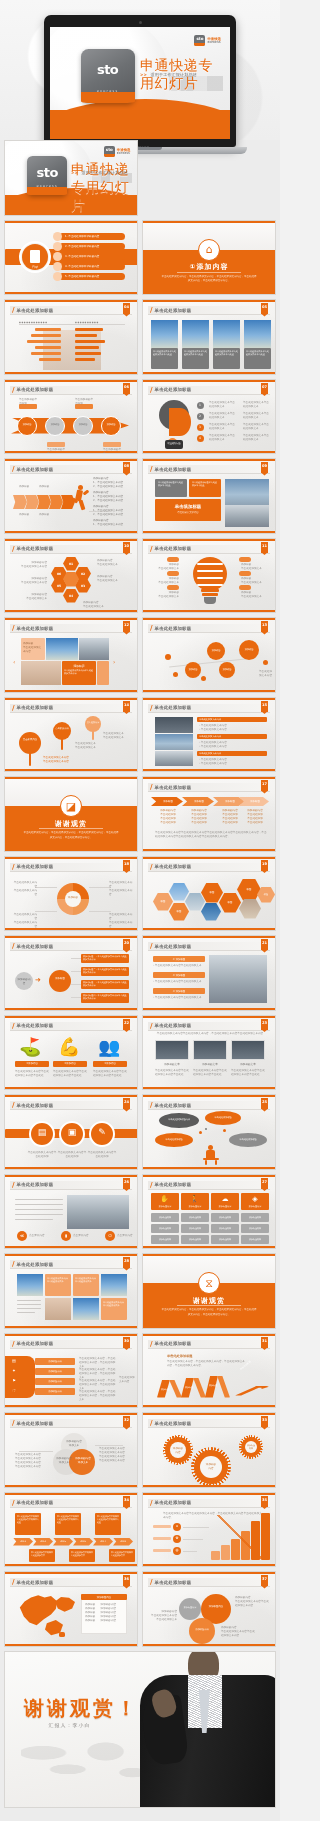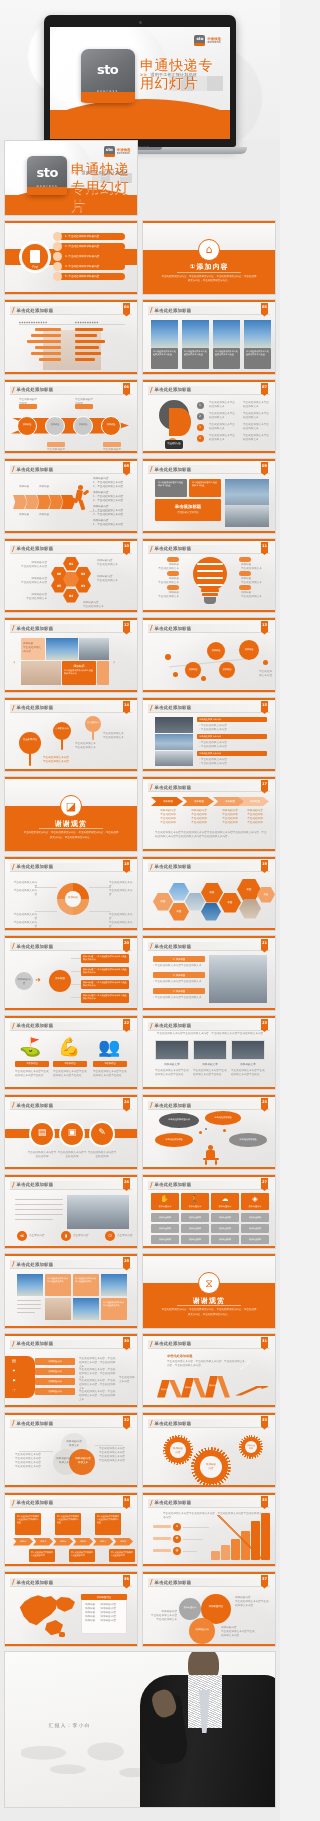--- a/index.html
+++ b/index.html
@@ -1256,18 +1256,19 @@
         <div class="fbg"></div>
         <div class="fmap"></div>
         <div class="man">
           <div class="head"></div>
           <div class="suit"></div>
           <div class="shirt"></div>
           <div class="tie"></div>
           <div class="arm"></div>
           <div class="hand"></div>
         </div>
+        <div class="ftitle">谢谢观赏！</div>
         <div class="fsub">汇报人：李小白</div>
       </div>
     </div>
   </div>
 
 </div>
 
 </body></html>

